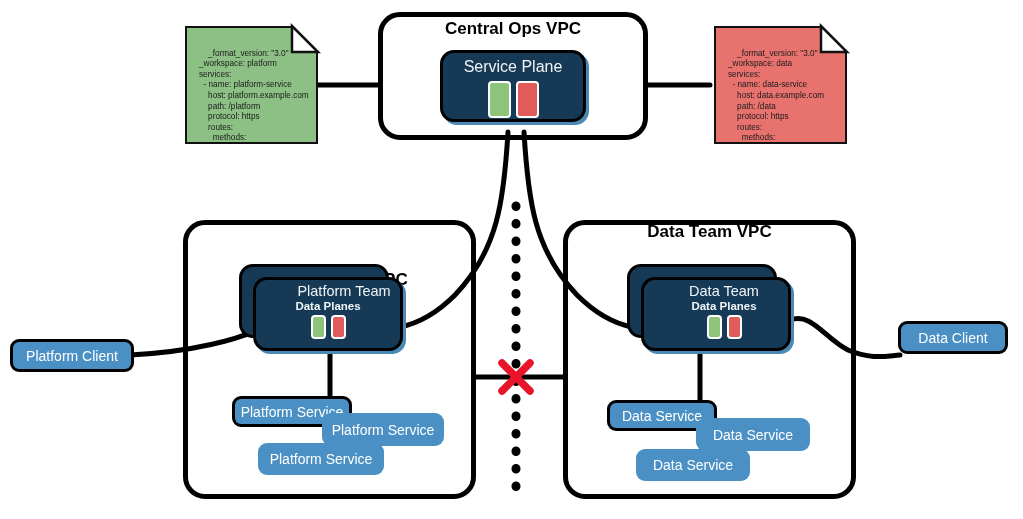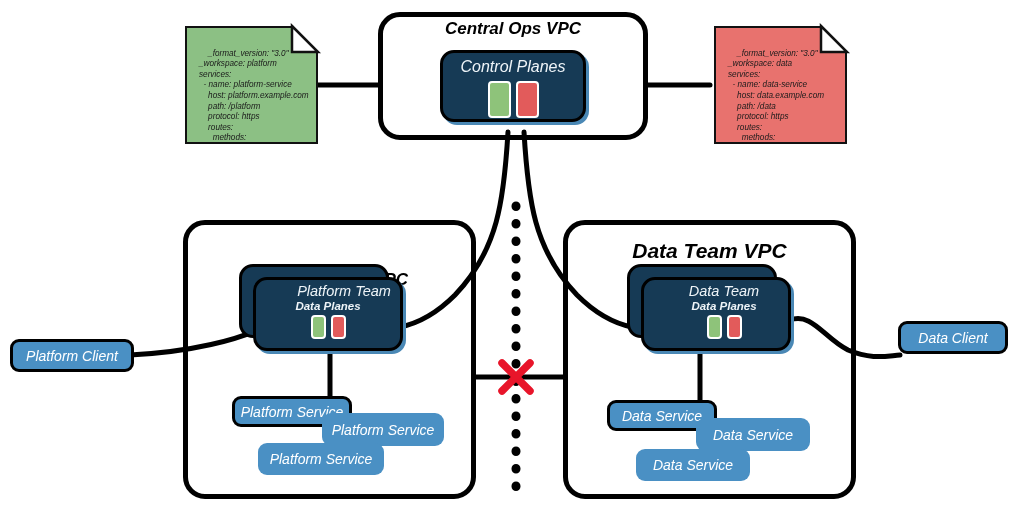--- a/index.html
+++ b/index.html
@@ -1,17 +1,17 @@
 <!DOCTYPE html>
 <html><head>
 <meta charset="utf-8">
 <style>
   html,body{margin:0;padding:0;background:#ffffff;}
   body{width:1023px;height:519px;font-family:"Liberation Sans",sans-serif;overflow:hidden;}
-  #canvas{position:relative;width:932px;height:519px;font-style:italic;}
+  #canvas{position:relative;width:932px;height:519px;}
   svg.layer{position:absolute;left:0;top:0;width:1023px;height:519px;}
   .node{position:absolute;box-sizing:border-box;}
 
   
   .note{padding:10px 12px;font-size:8.2px;line-height:10.6px;color:#1a1a1a;
         white-space:pre;border:2.5px solid #111;}
   .note.green{background:#8cc084;}
   .note.red{background:#e8726e;}
 
   
@@ -67,21 +67,21 @@
     <g stroke="#e8152a" stroke-width="7.5" stroke-linecap="round">
       <line x1="502" y1="363" x2="530" y2="391"></line>
       <line x1="530" y1="363" x2="502" y2="391"></line>
     </g>
   </svg>
 
   <div class="node vpc" style="left:378px;top:12px;width:270px;height:128px;"></div>
   <div class="vpc-title" style="left:378px;top:19px;width:270px;text-align:center;font-size:17px;">Central Ops VPC</div>
 
   <div class="node plane" style="left:440px;top:50px;width:146px;height:72px;">
-    <div class="plane-label" style="font-size:16px;margin-top:5px;">Control Planes</div>
+    <div class="plane-label" style="font-size:16px;margin-top:5px;">Service Plane</div>
     <div class="chips" style="margin-top:5px;">
       <div class="chip" style="width:19px;height:33px;background:#8ec37a;"></div>
       <div class="chip" style="width:19px;height:33px;background:#e25b5b;"></div>
     </div>
   </div>
 
   <div class="node vpc" style="left:183px;top:220px;width:293px;height:279px;"></div>
   <div class="vpc-title" style="left:183px;top:231px;width:293px;text-align:center;font-size:17px;margin-top:39px;">Platform Team VPC</div>
 
   <div class="node plane-stack" style="left:239px;top:264px;width:150px;height:74px;"></div>
@@ -98,21 +98,21 @@
     <span>Platform Service</span>
   </div>
   <div class="node pill" style="left:322px;top:413px;width:122px;height:33px;font-size:14px;">
     <span>Platform Service</span>
   </div>
   <div class="node pill" style="left:258px;top:443px;width:126px;height:32px;font-size:14px;">
     <span>Platform Service</span>
   </div>
 
   <div class="node vpc" style="left:563px;top:220px;width:293px;height:279px;"></div>
-  <div class="vpc-title" style="left:563px;top:239px;width:293px;text-align:center;font-size:21px;">Data Team VPC</div>
+  <div class="vpc-title" style="left:563px;top:222px;width:293px;text-align:center;font-size:17px;">Data Team VPC</div>
 
   <div class="node plane-stack" style="left:627px;top:264px;width:150px;height:74px;"></div>
   <div class="node plane" style="left:641px;top:277px;width:150px;height:74px;padding-left:16px;">
     <div class="plane-label" style="font-size:14.5px;margin-top:3px;">Data Team</div>
     <div class="plane-label" style="font-size:11.5px;font-weight:bold;margin-top:1px;">Data Planes</div>
     <div class="chips" style="margin-top:3px;">
       <div class="chip" style="width:11px;height:20px;background:#8ec37a;"></div>
       <div class="chip" style="width:11px;height:20px;background:#e25b5b;"></div>
     </div>
   </div>

